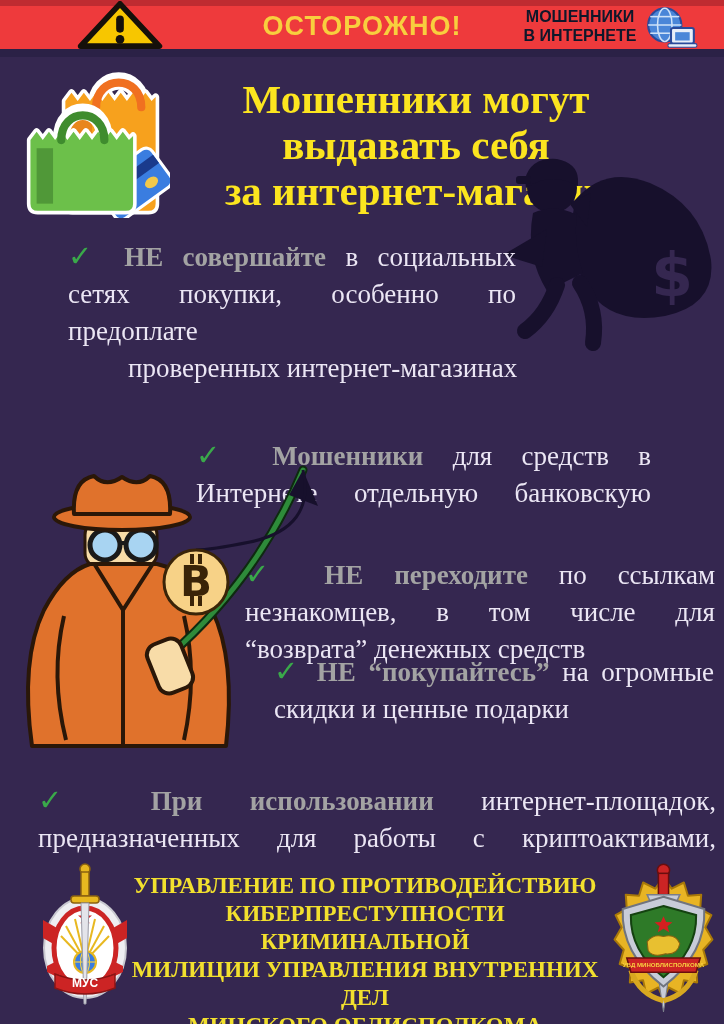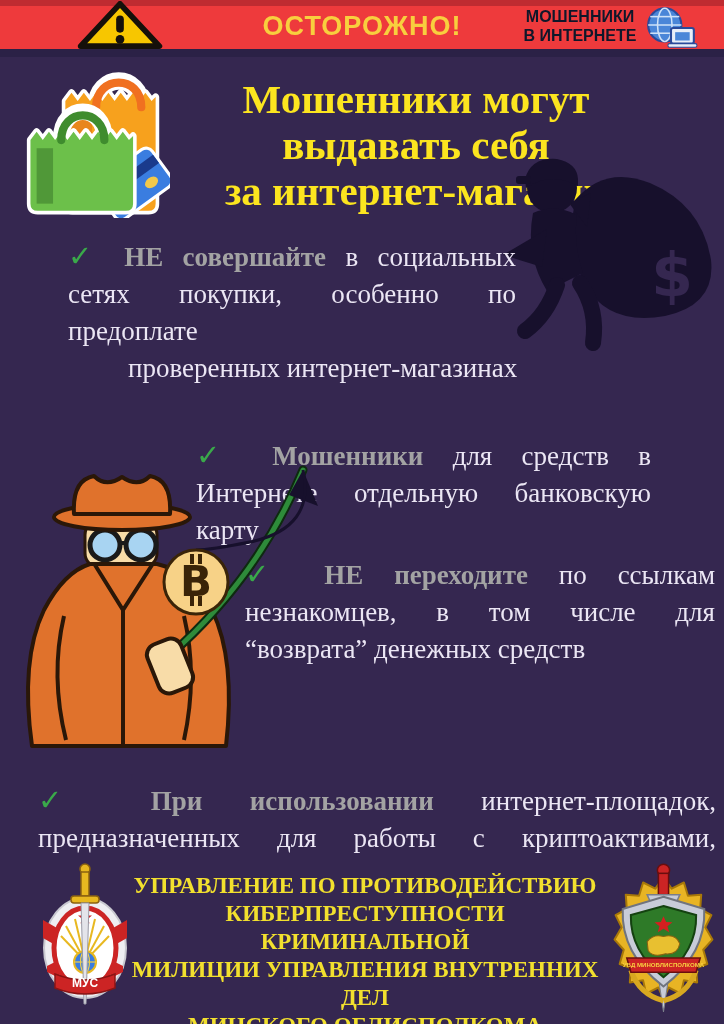--- a/index.html
+++ b/index.html
@@ -139,33 +139,40 @@
     <div class="tl ll">проверенных интернет-магазинах</div>
   </div>
 
   <div class="tip" style="left:196px; top:437px; width:455px;">
     <div class="tl jl">
       <span class="check">✓</span>
       <span class="lead">Мошенники</span>
       <span>для средств в</span>
     </div>
     <div class="tl jl">Интернете отдельную банковскую</div>
-    <div class="tl ll">карту</div>
   </div>
 
   <div class="tip" style="left:245px; top:556px; width:470px;">
     <div class="tl jl">
       <span class="check">✓</span>
       <span class="lead">НЕ переходите</span>
       <span>по ссылкам</span>
     </div>
     <div class="tl jl">незнакомцев, в том числе для</div>
     <div class="tl ll">“возврата” денежных средств</div>
   </div>
 
+  <div class="tip" style="left:274px; top:653px; width:440px;">
+    <div class="tl jl">
+      <span class="check">✓</span>
+      <span class="lead">НЕ “покупайтесь”</span>
+      <span>на огромные</span>
+    </div>
+    <div class="tl ll">скидки и ценные подарки</div>
+  </div>
 
   <div class="tip" style="left:38px; top:734px; width:678px;margin-top:48px;">
     <div class="tl jl">
       <span class="check">✓</span>
       <span class="lead">При использовании</span>
       <span>интернет-площадок,</span>
     </div>
     <div class="tl jl">предназначенных для работы с криптоактивами,</div>
   </div>
 

